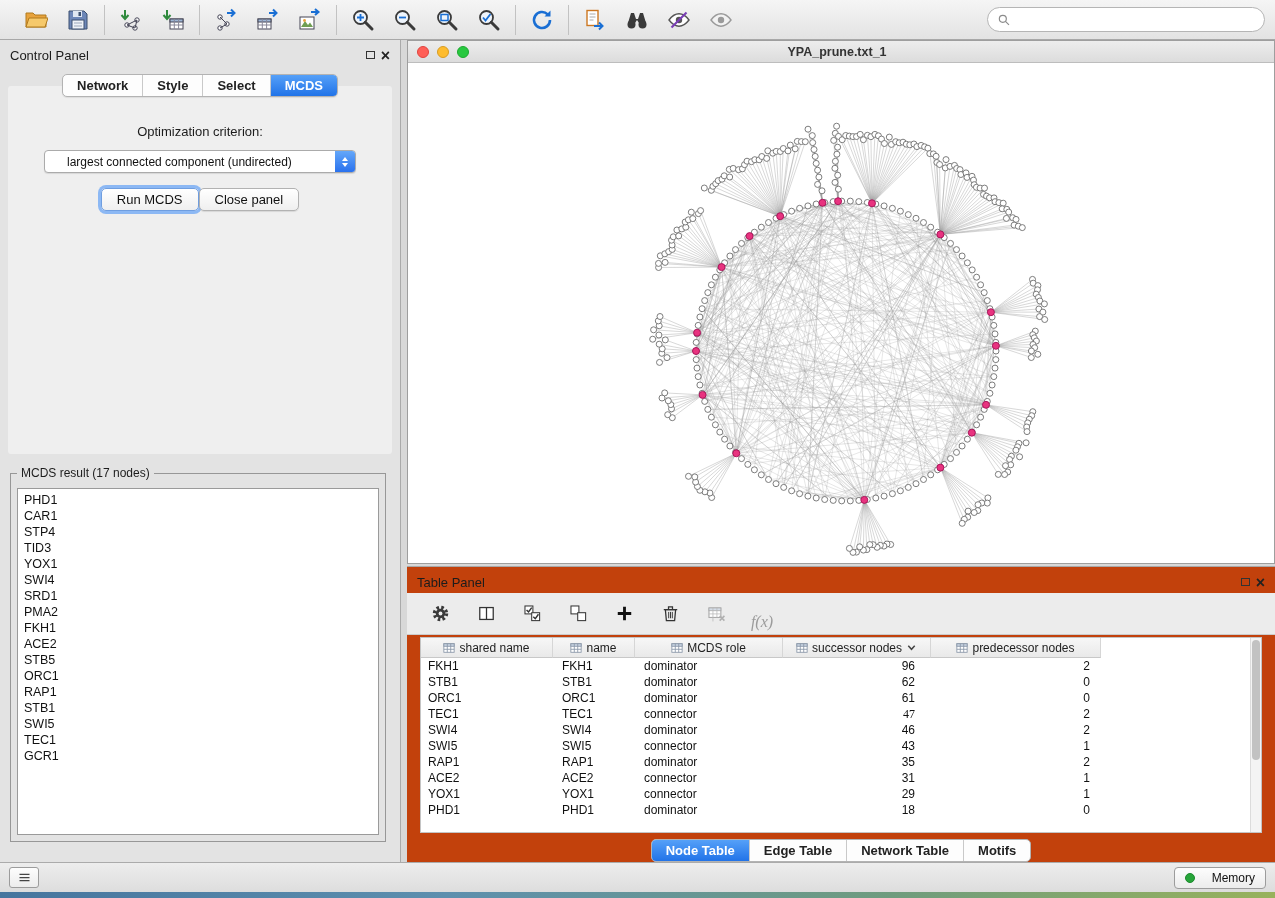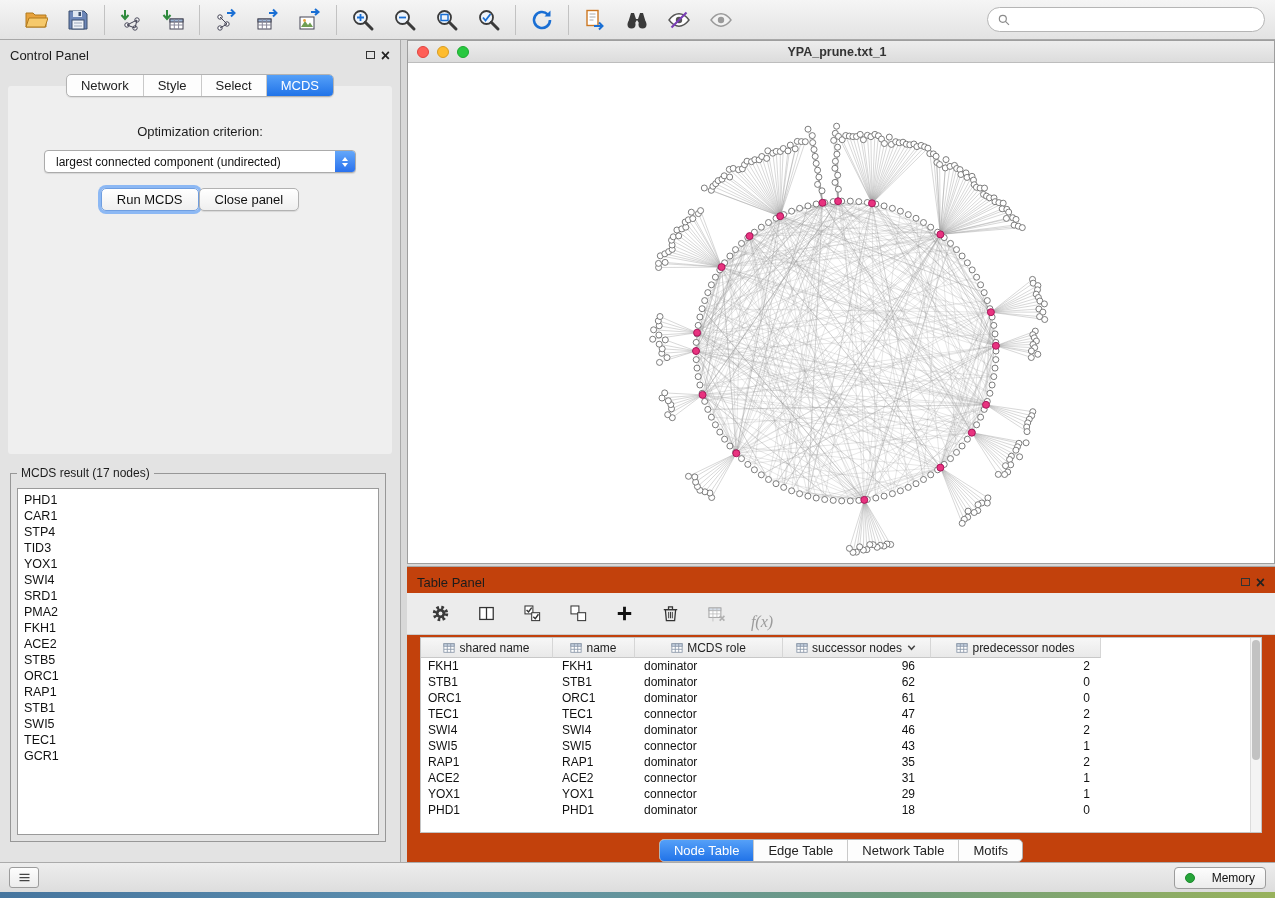--- a/index.html
+++ b/index.html
@@ -37,39 +37,39 @@
     position:absolute; left:0; top:40px; width:401px; height:822px;
     background:#e3e3e3; border-right:1px solid #aaa;
   }
   .panel-titlebar { height:30px; display:flex; align-items:center; padding:0 10px; gap:4px; }
   .panel-title { font-size:13px; color:#1c1c1c; margin-right:auto; }
   .float-icon { width:13px; height:11px; display:flex; align-items:center; justify-content:center; cursor:default; }
   .minibox { width:9px; height:8px; border:1.5px solid #333; display:block; }
   .close-icon { font-size:16px; font-weight:bold; color:#222; line-height:11px; cursor:default; }
 
   .seg { display:flex; border:1px solid #b3b3b3; border-radius:5px; background:#fdfdfd; overflow:hidden;
-         box-shadow:0 1px 1px rgba(0,0,0,.08); }
+         box-shadow:0 1px 1px rgba(0,0,0,.08);font-weight:bold; }
   .seg-item { padding:3px 14px; font-size:13px; color:#222; border-left:1px solid #c9c9c9; cursor:default; white-space:nowrap; }
   .seg-item:first-child { border-left:none; }
   .seg-item.active { background:linear-gradient(#55a0f8,#2173e8); color:#fff; }
 
   #cp-tabs-wrap { position:absolute; left:0; top:34px; width:100%; display:flex; justify-content:center; z-index:2; }
 
   .cp-content {
     position:absolute; left:8px; right:8px; top:46px; height:368px;
     background:#efefef; border-radius:3px; text-align:center;
   }
   .opt-label { padding-top:38px; font-size:13px; color:#1c1c1c; }
   .mac-select {
     width:312px; height:23px; margin:11px auto 0; background:#fff;
     border:1px solid #ababab; border-radius:4px;
     display:flex; align-items:center; overflow:hidden;
     box-shadow:0 1px 1px rgba(0,0,0,.1);
   }
-  .sel-text { flex:1; text-align:left; padding:0 11px; font-size:12px; color:#111; white-space:nowrap; }
+  .sel-text { flex:1; text-align:left; padding:0 22px; font-size:12px; color:#111; white-space:nowrap; }
   .stepper {
     width:20px; height:100%; background:linear-gradient(#64a7f9,#2a72ee);
     display:flex; flex-direction:column; align-items:center; justify-content:center; gap:2px;
   }
   .tri-up { width:0; height:0; border-left:3.5px solid transparent; border-right:3.5px solid transparent; border-bottom:4.5px solid #fff; }
   .tri-down { width:0; height:0; border-left:3.5px solid transparent; border-right:3.5px solid transparent; border-top:4.5px solid #fff; }
   .btn-row { margin-top:15px; display:flex; justify-content:center; }
   .mac-btn {
     font-family:inherit; font-size:13px; color:#111; padding:3px 15px;
     background:linear-gradient(#ffffff,#efefef); border:1px solid #b2b2b2; border-radius:5px;
@@ -1491,21 +1491,21 @@
           <div class="td txt c0" style="width: 132px;">ORC1</div>
           <div class="td txt c1" style="width: 82px;">ORC1</div>
           <div class="td txt c2" style="width: 148px;">dominator</div>
           <div class="td num c3" style="width: 148px;">61</div>
           <div class="td num c4" style="width: 170px;">0</div>
         </div>
         <div class="tr">
           <div class="td txt c0" style="width: 132px;">TEC1</div>
           <div class="td txt c1" style="width: 82px;">TEC1</div>
           <div class="td txt c2" style="width: 148px;">connector</div>
-          <div class="td num c3" style="width: 148px;">47</div>
+          <div class="td num c3" style="width: 148px; font-family: Liberation Serif, serif;">47</div>
           <div class="td num c4" style="width: 170px;">2</div>
         </div>
         <div class="tr">
           <div class="td txt c0" style="width: 132px;">SWI4</div>
           <div class="td txt c1" style="width: 82px;">SWI4</div>
           <div class="td txt c2" style="width: 148px;">dominator</div>
           <div class="td num c3" style="width: 148px;">46</div>
           <div class="td num c4" style="width: 170px;">2</div>
         </div>
         <div class="tr">

